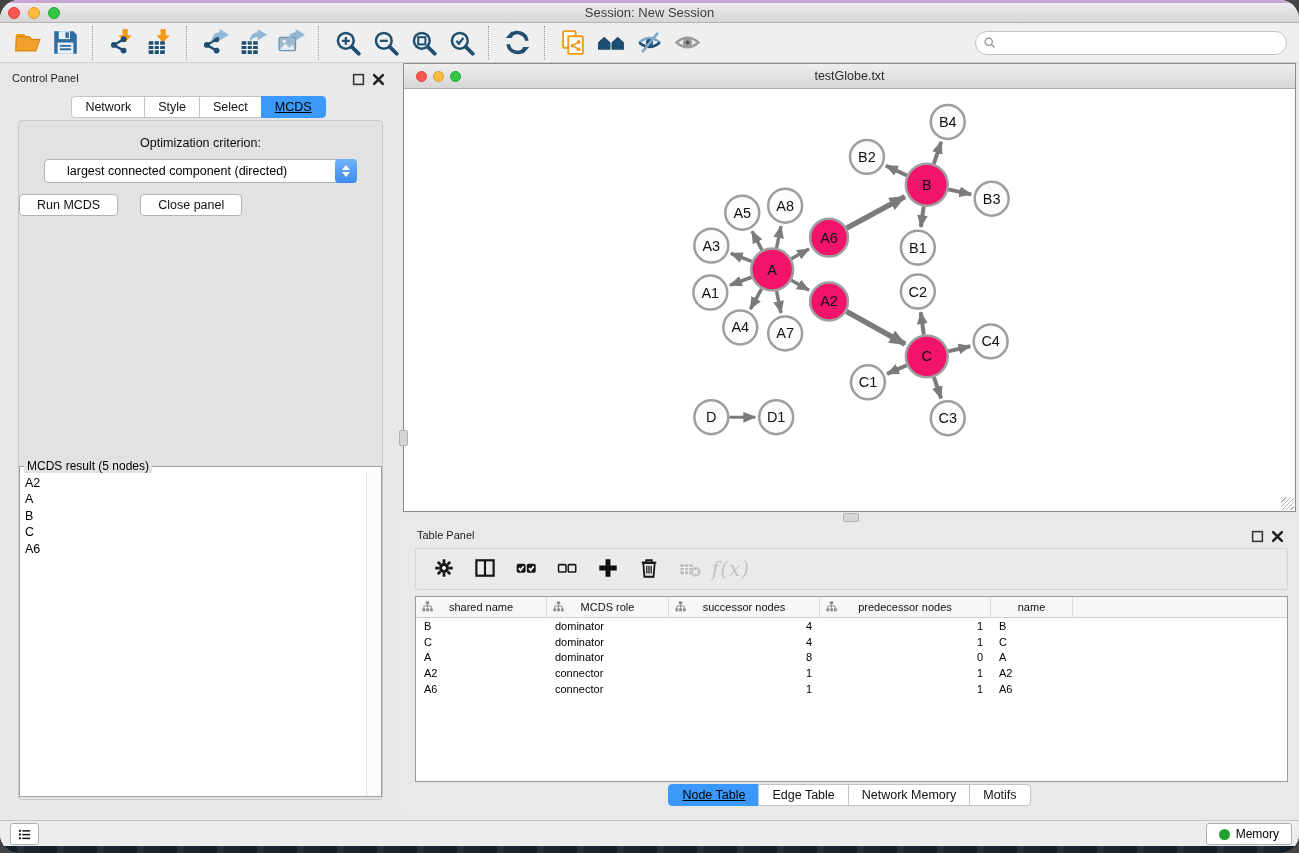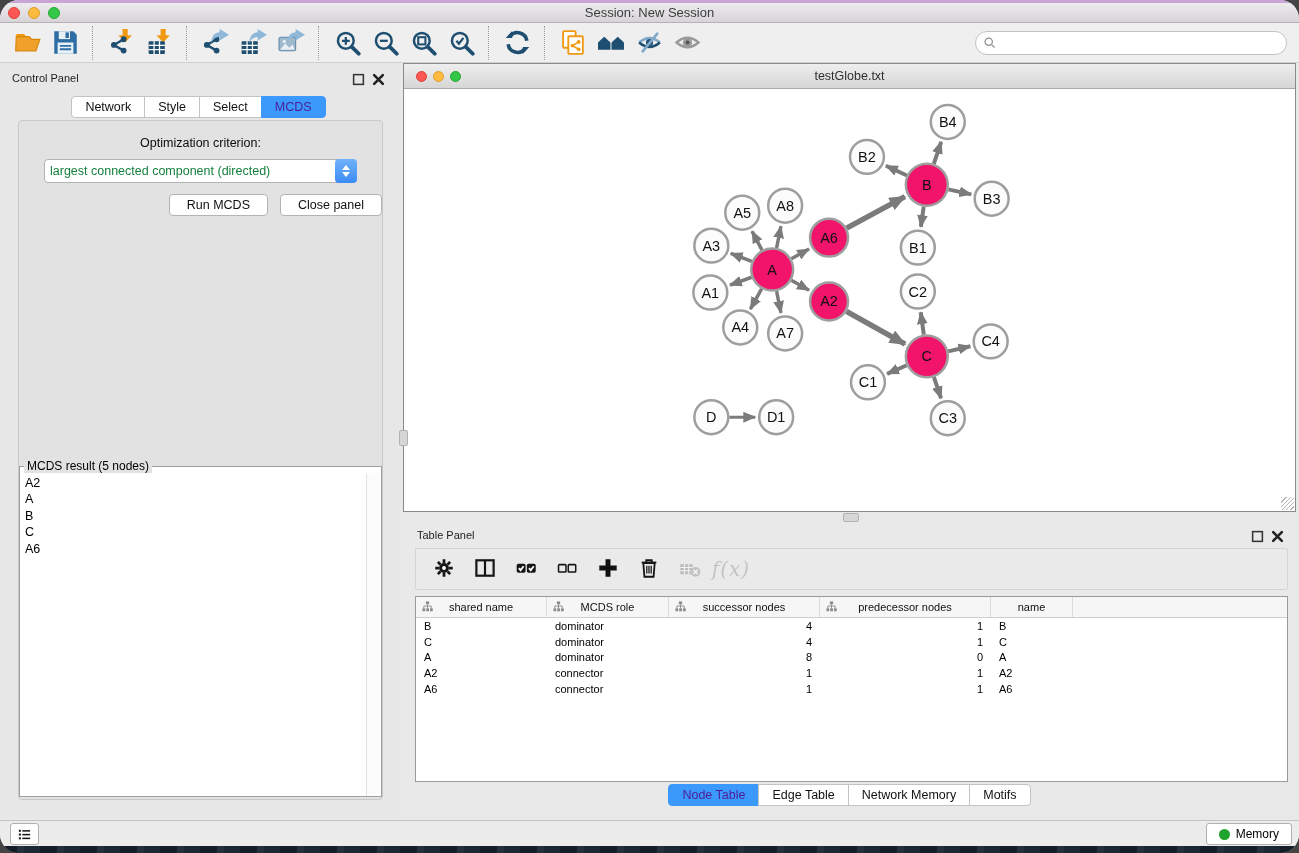--- a/index.html
+++ b/index.html
@@ -29,32 +29,32 @@
   .control-panel{position:absolute;left:0;top:63px;width:397px;height:749px;background:#e7e7e7;}
   .panel-head{position:relative;height:30px;}
   .panel-title{font-size:11px;color:#1d1d1d;padding-left:12px;line-height:30px;}
   .win-btn{position:absolute;top:9px;width:13px;height:13px;cursor:pointer;}
   .win-btn svg{width:13px;height:13px;}
   .cp-float{right:32px;} .cp-close{right:12px;}
   .seg-tabs{display:flex;justify-content:center;}
   .seg-tab{background:#fff;border:1px solid #c3c3c3;margin-left:-1px;padding:3px 13px;font-size:12.5px;color:#111;cursor:pointer;}
   .seg-tab:first-child{border-radius:4px 0 0 4px;margin-left:0;}
   .seg-tab:last-child{border-radius:0 4px 4px 0;}
-  .seg-tab.active{background:#3b99fc;border-color:#3b99fc;color:#4c1d95;}
+  .seg-tab.active{background:#3b99fc;border-color:#3b99fc;color:#000000;text-decoration:underline;}
   .cp-tabs-row{position:absolute;top:33px;left:0;right:0;}
   .cp-body{position:absolute;top:57px;left:18px;width:365px;bottom:12px;background:#e2e2e2;
            border:1px solid #c9c9c9;border-radius:4px;box-sizing:border-box;}
   .opt-label{margin-top:15px;text-align:center;font-size:12.5px;color:#0c0c0c;}
   .dropdown{position:relative;margin:9px auto 8px;width:313px;height:24px;background:#fff;border:1px solid #b3b3b3;
-            border-radius:4px;font-size:12.5px;line-height:22px;padding-left:5px;box-sizing:border-box;color:#15803d;cursor:pointer;}
+            border-radius:4px;font-size:12.5px;line-height:22px;padding-left:22px;box-sizing:border-box;color:#000000;cursor:pointer;}
   .dd-stepper{position:absolute;right:-1px;top:-1px;width:22px;height:24px;border-radius:4px;
               background:linear-gradient(#70b2fb,#3c8cf5);display:flex;flex-direction:column;align-items:center;justify-content:center;gap:2px;}
   .dd-up{width:0;height:0;border-left:4px solid transparent;border-right:4px solid transparent;border-bottom:5px solid #fff;}
   .dd-dn{width:0;height:0;border-left:4px solid transparent;border-right:4px solid transparent;border-top:5px solid #fff;}
-  .cp-btn-row{display:flex;justify-content:flex-end;gap:12px;margin-top:11px;}
+  .cp-btn-row{display:flex;justify-content:flex-start;gap:22px;margin-top:11px;}
   .cp-btn{background:#fff;border:1px solid #b3b3b3;border-radius:4px;height:22px;padding:0 17px;
           font-size:12.5px;line-height:20px;color:#111;cursor:pointer;}
   .mcds-box{position:absolute;left:0;right:0;top:338px;bottom:2px;background:#fff;border:1px solid #a0a0a0;margin:0;padding:0;}
   .mcds-box legend{font-size:12px;color:#000;margin-left:4px;padding:0 3px;background:#e2e2e2;}
   .mcds-list{position:absolute;left:0;right:15px;top:0;bottom:0;padding-top:2px;}
   .mcds-item{font-size:12.5px;line-height:16.4px;padding-left:5px;color:#000;cursor:default;}
   .scroll-lane{position:absolute;top:0;right:0;bottom:0;width:14px;border-left:1px solid #e3e3e3;background:#fcfcfc;}
   
   .net-window{position:absolute;left:403px;top:63px;width:893px;height:449px;background:#fff;
               border:1px solid #8a8a8a;box-sizing:border-box;}

